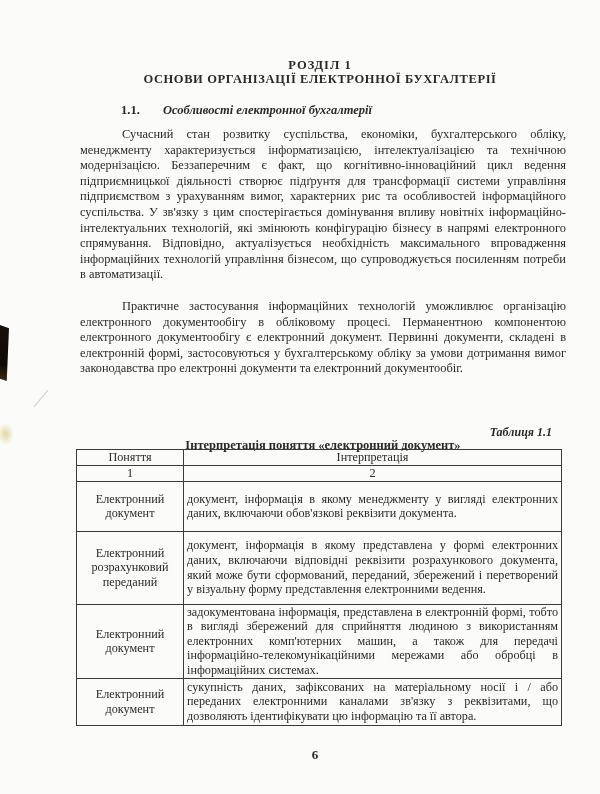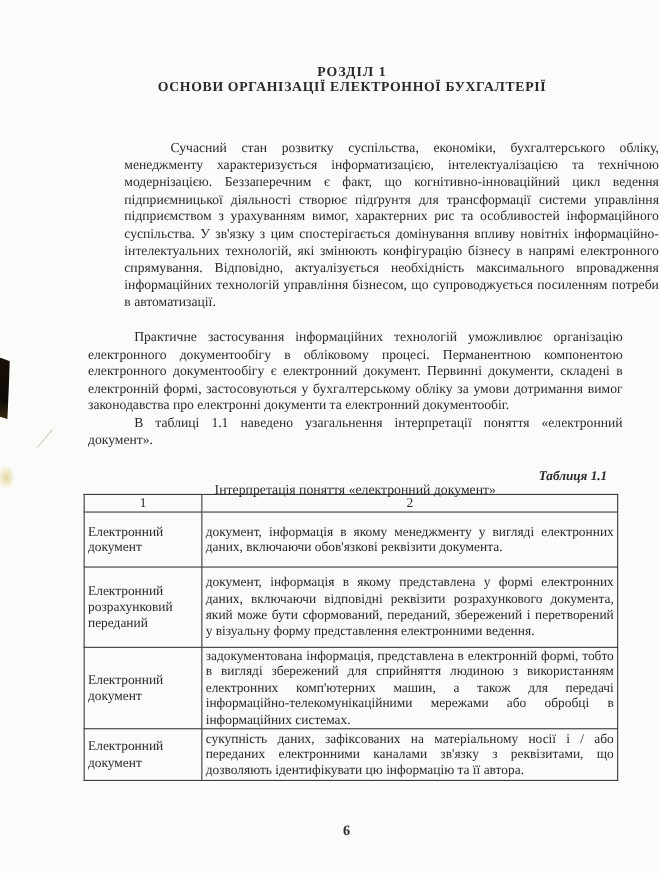--- a/index.html
+++ b/index.html
@@ -34,68 +34,74 @@
   .section-heading {
     position: absolute; top: 100px; left: 121px; font-size: 12.5px;
     font-weight: bold; font-style: italic;
   }
   .section-heading .num { display: inline-block; width: 42px; font-style: normal; }
   .para {
     position: absolute; left: 80px; width: 486px;
     font-size: 12.4px; line-height: 15.6px; text-align: justify;
     text-indent: 42px; margin: 0;
   }
-  .p1 { top: 124px; margin-left: 33px; }
+  .p1 { top: 124px; }
   .p2 { top: 296px; }
   .p3 { top: 374px; }
   .table-caption {
     position: absolute; top: 422px; right: 40px;
     font-size: 12px; font-style: italic; font-weight: bold;
   }
   .table-title {
     position: absolute; top: 435px; left: 80px; width: 486px; text-align: center;
-    font-size: 12.5px; font-weight: normal;
+    font-size: 12.5px; font-weight: bold;
   }
   table.interp {
     position: absolute; top: 446px; left: 76px; width: 486px;
     border-collapse: collapse; font-size: 12.2px; line-height: 14.6px;
   }
   table.interp td, table.interp th {
     border: 1px solid #3a3a3a; padding: 0 3px; vertical-align: middle;
   }
   table.interp th { font-weight: normal; text-align: center; height: 15px; }
-  table.interp td.concept { width: 100px; }
+  table.interp td.concept { width: 100px; text-align: center; }
   table.interp td.def { text-align: justify; }
   table.interp tr.num-row td { text-align: center; height: 14px; }
   .page-number {
     position: absolute; top: 744px; left: 0; width: 630px; text-align: center;
     font-size: 13px; font-weight: bold;
   }
 </style>
 </head>
 <body>
 
 <div class="page">
   <div class="artifact-dark"></div>
   <div class="artifact-stain"></div>
   <div class="artifact-line"></div>
 
   <div class="chapter-label">РОЗДІЛ 1</div>
   <div class="chapter-title">ОСНОВИ ОРГАНІЗАЦІЇ ЕЛЕКТРОННОЇ БУХГАЛТЕРІЇ</div>
 
+  <div class="section-heading">
+    <span class="num">1.1.</span><span>Особливості електронної бухгалтерії</span>
+  </div>
 
   <p class="para p1">Сучасний стан розвитку суспільства, економіки, бухгалтерського обліку, менеджменту характеризується інформатизацією, інтелектуалізацією та технічною модернізацією. Беззаперечним є факт, що когнітивно-інноваційний цикл ведення підприємницької діяльності створює підґрунтя для трансформації системи управління підприємством з урахуванням вимог, характерних рис та особливостей інформаційного суспільства. У зв'язку з цим спостерігається домінування впливу новітніх інформаційно-інтелектуальних технологій, які змінюють конфігурацію бізнесу в напрямі електронного спрямування. Відповідно, актуалізується необхідність максимального впровадження інформаційних технологій управління бізнесом, що супроводжується посиленням потреби в автоматизації.</p>
   <p class="para p2">Практичне застосування інформаційних технологій уможливлює організацію електронного документообігу в обліковому процесі. Перманентною компонентою електронного документообігу є електронний документ. Первинні документи, складені в електронній формі, застосовуються у бухгалтерському обліку за умови дотримання вимог законодавства про електронні документи та електронний документообіг.</p>
-  <p class="para p3">В таблиці 1.1 наведено узагальнення інтерпретації поняття «електронний документ».</p>
 
   <div class="table-caption">Таблиця 1.1</div>
   <div class="table-title">Інтерпретація поняття «електронний документ»</div>
 
   <table class="interp">
     <tbody>
+        <tr>
+      <th>Поняття</th>
+      <th>Інтерпретація</th>
+    </tr>
     <tr class="num-row">
       <td>1</td>
       <td>2</td>
     </tr>
     <tr style="height:50px">
       <td class="concept">Електронний документ</td>
       <td class="def">документ, інформація в якому менеджменту у вигляді електронних даних, включаючи обов'язкові реквізити документа.</td>
     </tr>
     <tr style="height:73px">
       <td class="concept">Електронний розрахунковий переданий</td>

